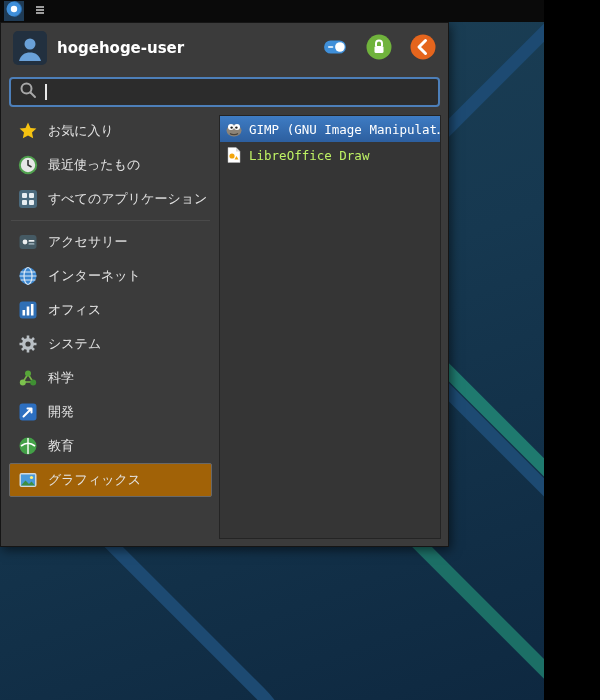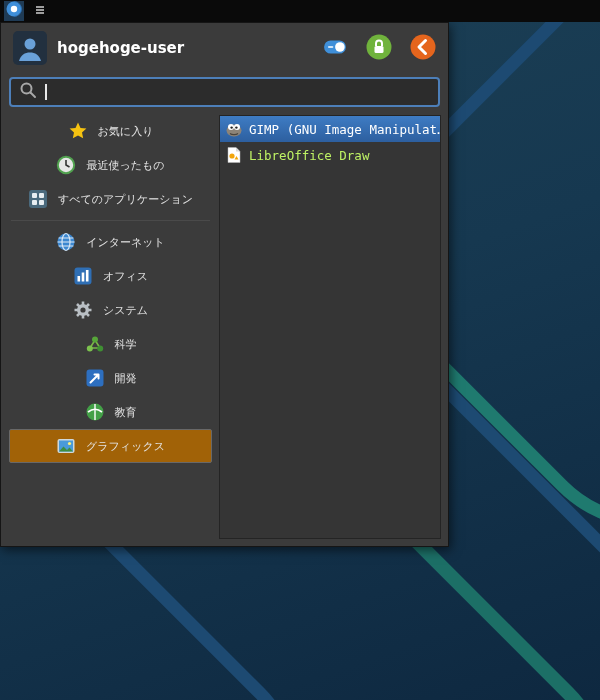--- a/index.html
+++ b/index.html
@@ -1,18 +1,18 @@
 <!DOCTYPE html>
 <html><head>
 <meta charset="utf-8">
 <style>
   * { margin:0; padding:0; box-sizing:border-box; }
   html,body { background:#000; }
   body { font-family:"DejaVu Sans", sans-serif; }
-  .screen { position:relative; width:600px; height:700px; overflow:hidden;
+  .screen { position:relative; width:544px; height:700px; overflow:hidden;
             background:linear-gradient(160deg,#1d4156 0%,#163850 45%,#0e2840 100%); }
 
   
   .shape { position:absolute; transform:rotate(45deg); border-radius:130px; }
   .sh-teal1 { width:640px; height:640px; border:13px solid #1f7a6f; left:330px; top:-190px; }
   .sh-blue1 { width:640px; height:640px; border:13px solid #1d4a72; left:440px; top:-60px; }
   .sh-teal2 { width:700px; height:700px; border:14px solid #1c6f66; left:-180px; top:430px; }
   .sh-blue2 { width:560px; height:560px; border:13px solid #1d4a72; left:-320px; top:500px; }
 
   
@@ -34,22 +34,22 @@
           display:flex; align-items:center; justify-content:center; cursor:pointer; }
 
   .search { position:absolute; left:8px; right:8px; top:54px; height:30px; background:#2c2c2c;
             border:2px solid #4d7fb9; border-radius:4px; display:flex; align-items:center;
             padding:0 8px; cursor:text; }
   .caret { width:2px; height:16px; background:#e8e8e8; margin-left:8px; animation:blink 1.1s steps(1) infinite; }
   @keyframes blink { 50% { opacity:0; } }
 
   .categories { position:absolute; left:8px; top:91px; width:203px; bottom:8px; overflow:hidden; }
   .cat { height:34px; display:flex; align-items:center; gap:10px; padding:0 8px;
-         color:#e4e4e4; font-size:11px; white-space:nowrap; cursor:pointer;
-         border:1px solid transparent; border-radius:2px;justify-content:center; }
+         color:#e4e4e4; font-size:13px; white-space:nowrap; cursor:pointer;
+         border:1px solid transparent; border-radius:2px; }
   .cat.selected { background:#a16207; border-color:#686868; }
   .cicon { width:20px; height:20px; flex:0 0 auto; display:flex; align-items:center; justify-content:center; }
   .cat-sep { height:1px; margin:4px 2px; background:#2c2c2c; border-bottom:1px solid #4a4a4a; }
 
   .apps { position:absolute; left:218px; top:92px; right:7px; bottom:7px;
           background:#353535; border:1px solid #242424; overflow:hidden; }
   .app { height:26px; display:flex; align-items:center; gap:6px; padding:0 5px;
          color:#bef264; font-family:"DejaVu Sans Mono", monospace; font-size:12.5px;
          white-space:nowrap; cursor:pointer; }
   .app.selected { background:linear-gradient(#3e7cc4,#2d5f9f); color:#fff; }
@@ -167,20 +167,31 @@
                 <rect x="4" y="11" width="5" height="5" rx="1"></rect>
                 <rect x="11" y="11" width="5" height="5" rx="1"></rect>
               </g>
             </svg>
         </span>
         <span>すべてのアプリケーション</span>
       </div>
 
       <div class="cat-sep"></div>
 
+      <div class="cat">
+        <span class="cicon">
+          <svg viewBox="0 0 20 20" width="20" height="20">
+              <rect x="1.5" y="3" width="17" height="14" rx="3" fill="#455a64"></rect>
+              <circle cx="7" cy="10" r="2.4" fill="#eceff1"></circle>
+              <rect x="10.5" y="8" width="6" height="1.8" rx=".9" fill="#eceff1"></rect>
+              <rect x="10.5" y="11" width="6" height="1.8" rx=".9" fill="#90a4ae"></rect>
+            </svg>
+        </span>
+        <span>アクセサリー</span>
+      </div>
 
       <div class="cat">
         <span class="cicon">
           <svg viewBox="0 0 20 20" width="20" height="20">
               <circle cx="10" cy="10" r="8.5" fill="#3b87d0"></circle>
               <ellipse cx="10" cy="10" rx="4" ry="8.5" fill="none" stroke="#dce9f5" stroke-width="1.2"></ellipse>
               <path d="M1.5 10h17M2.6 6h14.8M2.6 14h14.8" stroke="#dce9f5" stroke-width="1.2" fill="none"></path>
             </svg>
         </span>
         <span>インターネット</span>

